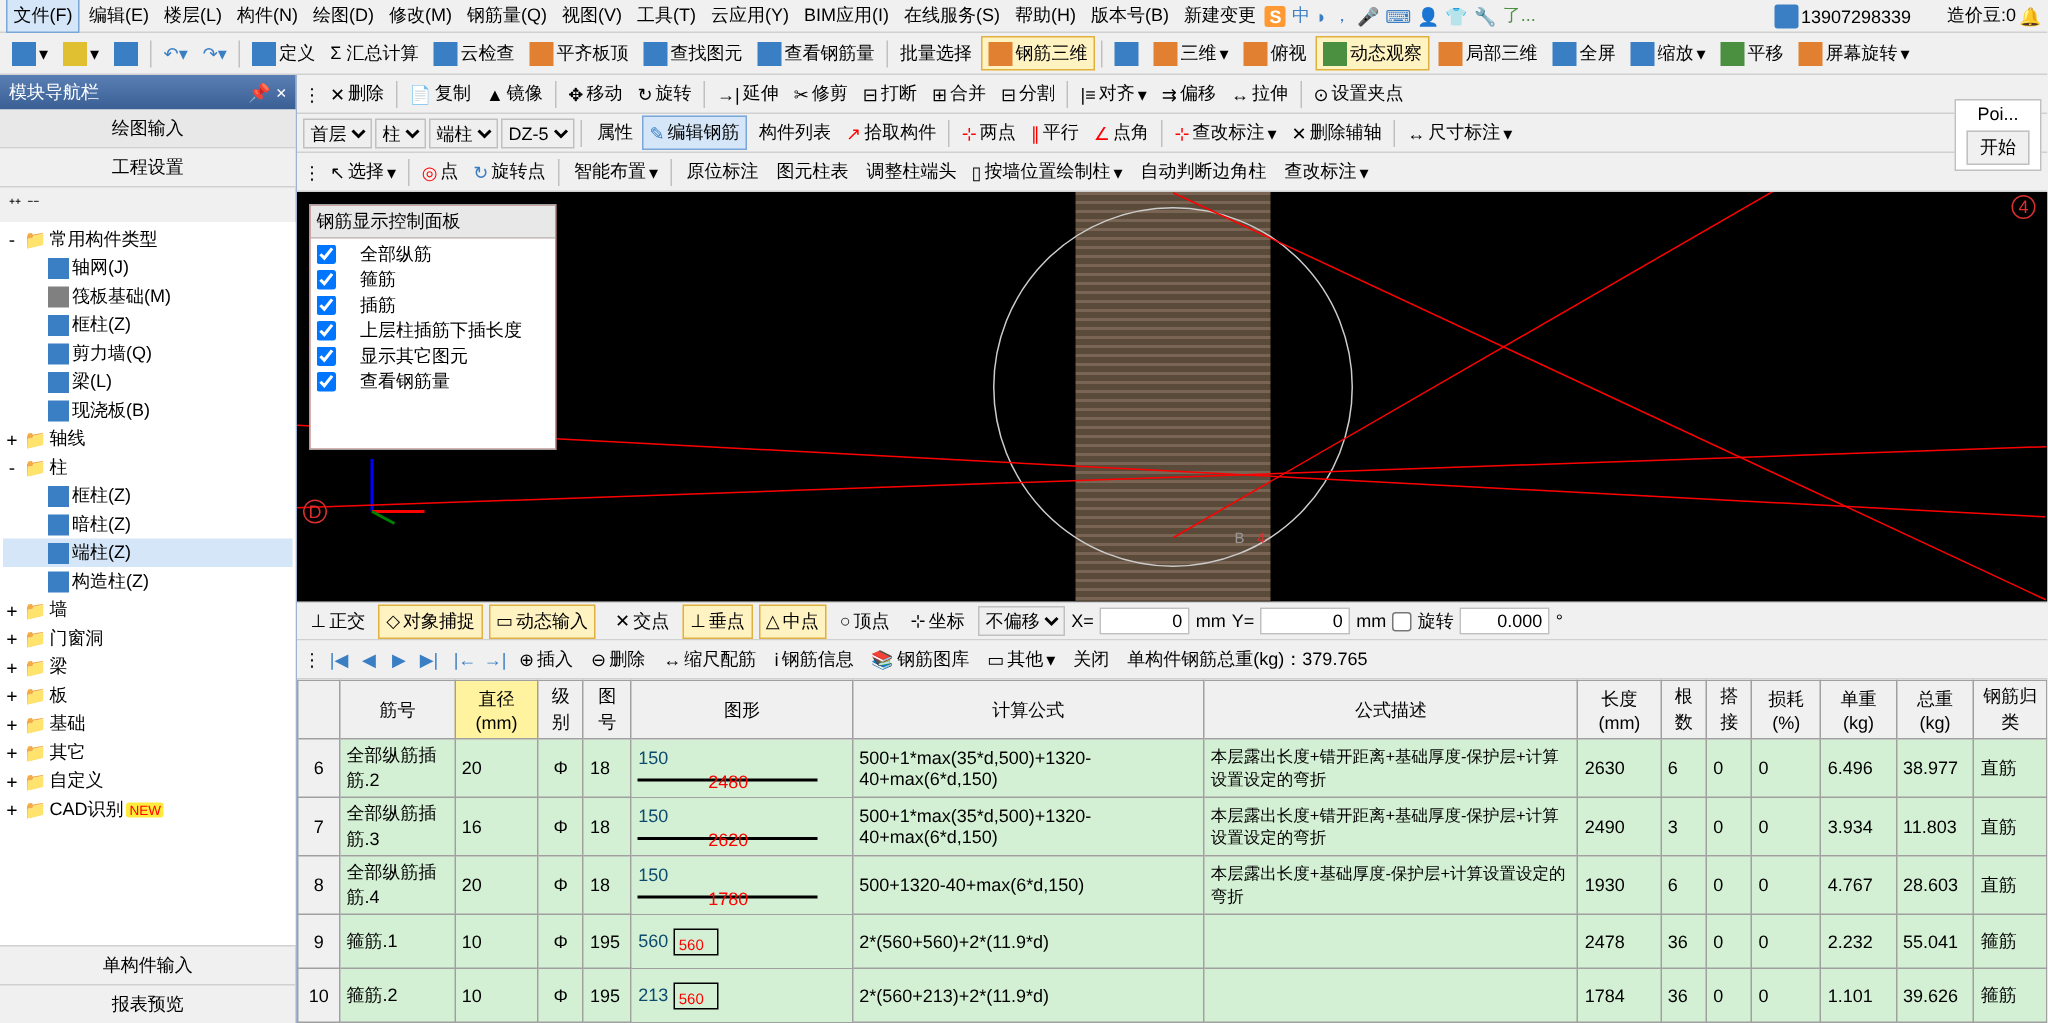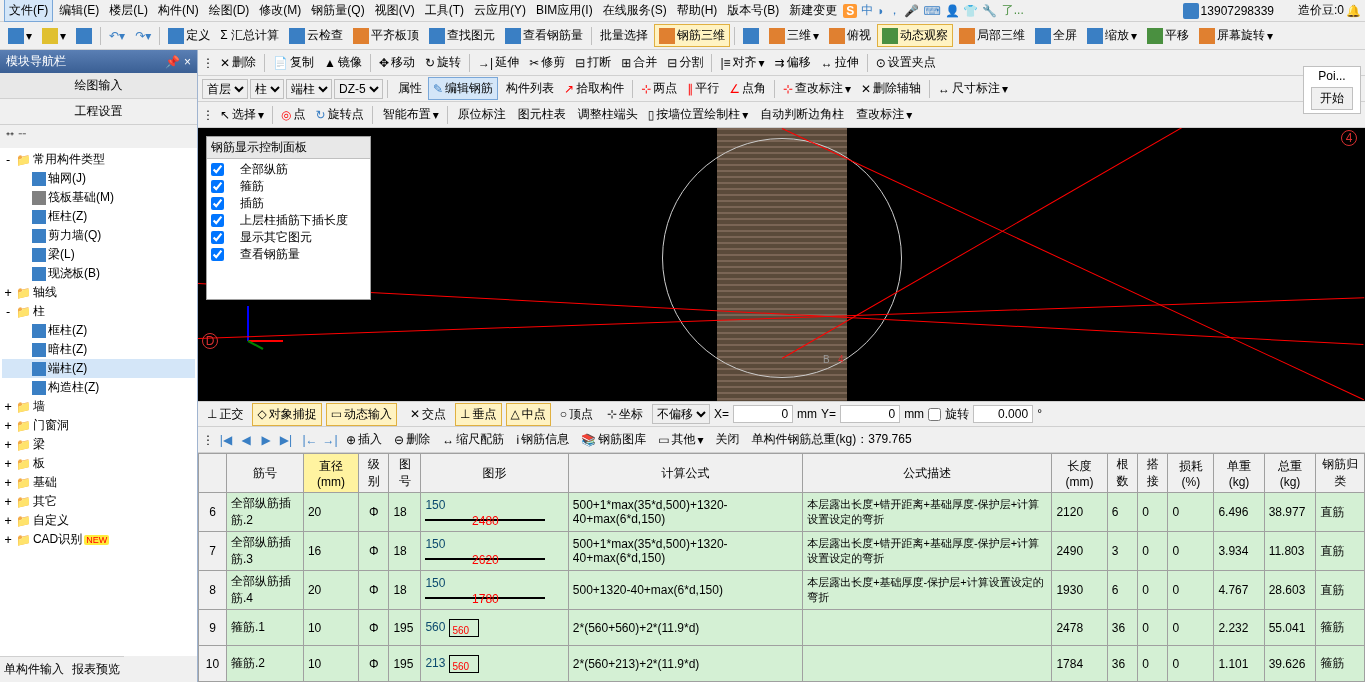--- a/index.html
+++ b/index.html
@@ -35,21 +35,21 @@
 .left-panel .tab-btn { padding: 4px; text-align: center; background: #f0f0f0; border-bottom: 1px solid #d0d0d0; cursor: pointer; }
 .left-panel .tab-btn.active { background: #e8e8e8; }
 .left-panel .icon-row { padding: 3px 6px; display: flex; gap: 4px; }
 .left-panel .tree { flex: 1; overflow: auto; background: white; padding: 2px; }
 .left-panel .tree-item { display: flex; align-items: center; gap: 2px; padding: 1px 0; cursor: pointer; white-space: nowrap; }
 .left-panel .tree-item.selected { background: #d4e6f8; }
 .left-panel .tree-item .exp { width: 12px; text-align: center; font-family: monospace; cursor: pointer; }
 .left-panel .tree-item .folder { color: #e0b040; }
 .left-panel .tree-item .file-icon { width: 14px; height: 14px; display: inline-block; }
 .left-panel .indent-1 { padding-left: 16px; }
-.left-panel .bottom-tabs { display: flex; flex-direction: row; }
+.left-panel .bottom-tabs { display: flex; flex-direction: column; }
 .left-panel .bottom-tab { padding: 4px; text-align: center; border-top: 1px solid #d0d0d0; cursor: pointer; }
 .new-badge { background: #ffeb3b; color: red; font-size: 9px; padding: 0 2px; border-radius: 2px; }
 
 
 .main-area { position: absolute; left: 198px; top: 50px; right: 0; bottom: 0; display: flex; flex-direction: column; }
 .sub-toolbar { display: flex; align-items: center; height: 26px; background: #f0f0f0; border-bottom: 1px solid #d0d0d0; padding: 0 4px; gap: 2px; flex-wrap: nowrap; overflow: hidden; }
 .sub-toolbar .tb-btn { display: inline-flex; align-items: center; gap: 2px; padding: 2px 4px; cursor: pointer; white-space: nowrap; }
 .sub-toolbar .tb-btn.highlight { background: #d4e6f8; border: 1px solid #7aa7d8; }
 .sub-toolbar select { height: 20px; font-size: 12px; border: 1px solid #c0c0c0; }
 .sub-toolbar .tb-sep { width: 1px; height: 18px; background: #c0c0c0; margin: 0 2px; }
@@ -555,21 +555,21 @@
       <tbody id="table-body">
           <tr>
             <td class="row-num">6</td>
             <td>全部纵筋插筋.2</td>
             <td>20</td>
             <td style="text-align:center">Φ</td>
             <td>18</td>
             <td class="shape-cell"><span class="shape-label-left">150</span><span style="position:relative;display:inline-block;"><span class="shape-label-red">2480</span><span class="shape-bar" style="width:120px"></span></span></td>
             <td>500+1*max(35*d,500)+1320-40+max(6*d,150)</td>
             <td style="font-size:11px">本层露出长度+错开距离+基础厚度-保护层+计算设置设定的弯折</td>
-            <td>2120</td>
+            <td>2630</td>
             <td>6</td>
             <td>0</td>
             <td>0</td>
             <td>6.496</td>
             <td>38.977</td>
             <td>直筋</td>
           </tr>
           <tr>
             <td class="row-num">7</td>
             <td>全部纵筋插筋.3</td>

